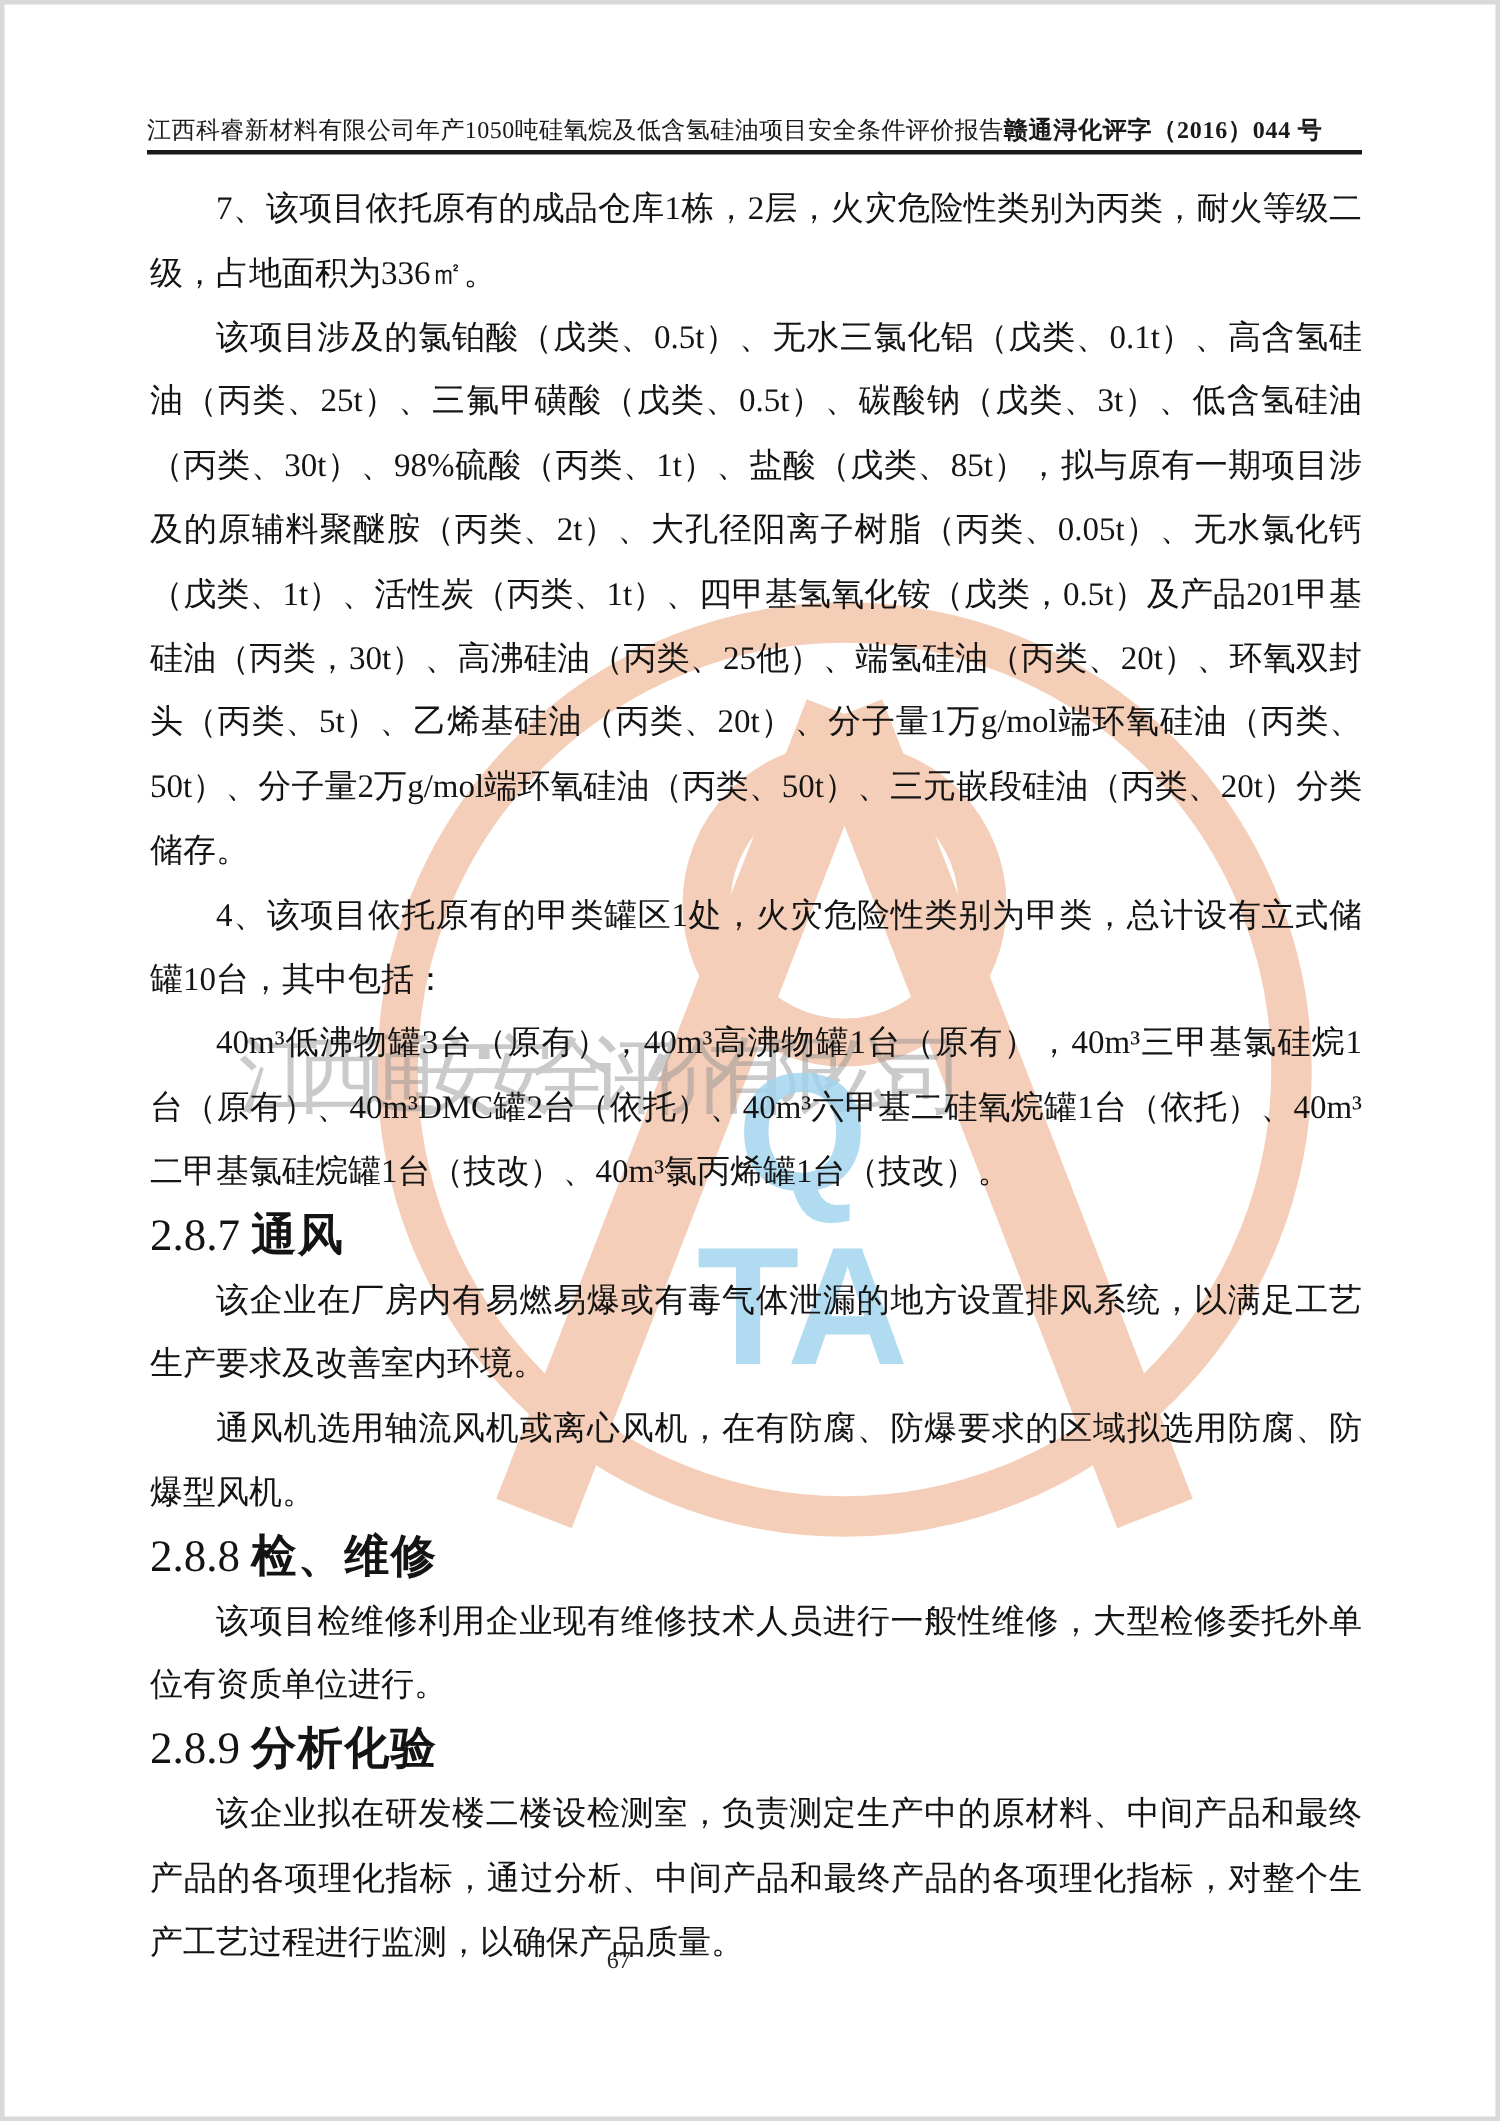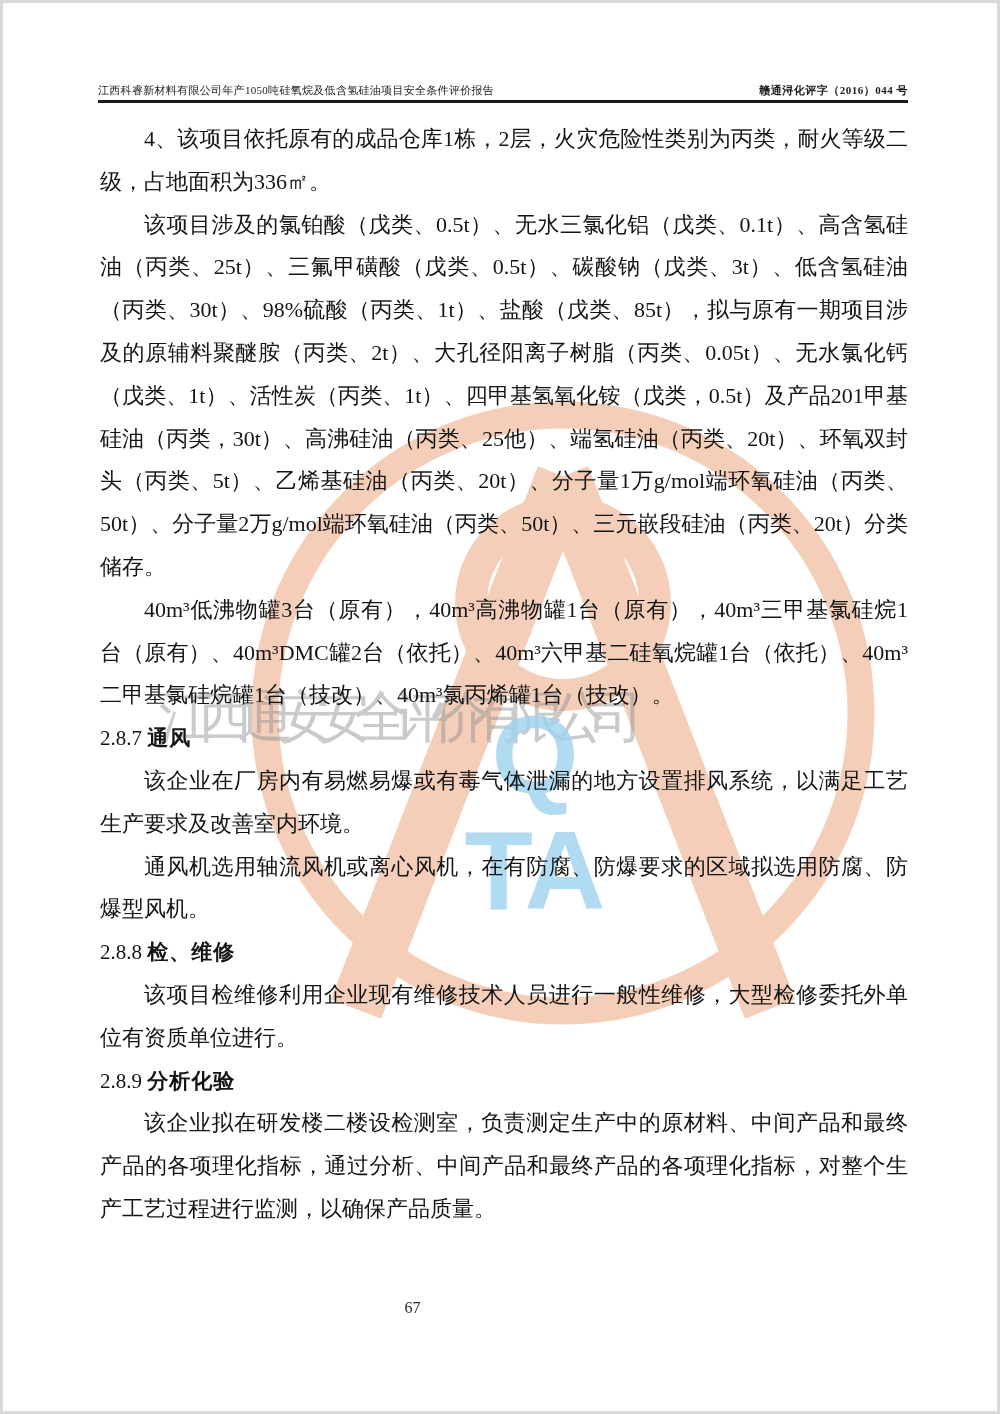--- a/index.html
+++ b/index.html
@@ -13,22 +13,22 @@
     position:absolute;left:3px;top:3px;
     width:994px;height:1408px;
     background:#ffffff;
     overflow:hidden;
   }
   
   .header{
     position:absolute;left:95px;top:76px;
     width:810px;height:24px;
     border-bottom:3px solid #1a1a1a;
-    display:flex;justify-content:space-between;align-items:flex-end;
-    font-size:11px;color:#1a1a1a;
+    display:flex;align-items:flex-end;
+    font-size:16px;color:#1a1a1a;
     padding-bottom:2px;box-sizing:border-box;
   }
   .header .hl{letter-spacing:.3px;}
   .header .hr{font-weight:bold;letter-spacing:.5px;}
   
   .wm-logo{position:absolute;left:225px;top:378px;z-index:1;}
   .wm-company{
     position:absolute;left:156px;top:668px;z-index:2;
     font-size:56px;line-height:92px;letter-spacing:-17px;
     font-family:"Liberation Sans","DejaVu Sans",sans-serif;
@@ -40,21 +40,21 @@
     font-weight:bold;font-size:112px;line-height:116px;
     text-align:center;opacity:.8;
   }
   
   .content{
     position:absolute;left:97px;top:115px;width:808px;z-index:3;
     font-size:22px;line-height:42.8px;color:#141414;
     text-align:justify;
   }
   .para{margin:0;text-indent:2em;}
-  .heading{margin:0;font-size:21px;}
+  .heading{margin:0;font-size:30px;}
   .heading .hnum{font-family:"Liberation Serif","DejaVu Serif",serif;}
   .heading .htitle{
     font-family:"Liberation Sans","DejaVu Sans",sans-serif;
     font-weight:bold;letter-spacing:1px;
   }
   
   .footer{
     position:absolute;left:0;top:1296px;width:819px;z-index:3;
     text-align:center;font-size:16px;color:#2a2a2a;
   }
@@ -78,22 +78,23 @@
   </svg>
 
   <div class="wm-company" style="color: rgb(140, 140, 140);">江西通安安全评价有限公司</div>
 
   <div class="wm-letters" style="color: rgb(158, 211, 238);">
     <div>Q</div>
     <div>TA</div>
   </div>
 
   <div class="content">
-    <p class="para">4、该项目依托原有的成品仓库1栋，2层，火灾危险性类别为丙类，耐火等级二级，占地面积为336㎡。</p>
+    <p class="para">7、该项目依托原有的成品仓库1栋，2层，火灾危险性类别为丙类，耐火等级二级，占地面积为336㎡。</p>
     <p class="para">该项目涉及的氯铂酸（戊类、0.5t）、无水三氯化铝（戊类、0.1t）、高含氢硅油（丙类、25t）、三氟甲磺酸（戊类、0.5t）、碳酸钠（戊类、3t）、低含氢硅油（丙类、30t）、98%硫酸（丙类、1t）、盐酸（戊类、85t），拟与原有一期项目涉及的原辅料聚醚胺（丙类、2t）、大孔径阳离子树脂（丙类、0.05t）、无水氯化钙（戊类、1t）、活性炭（丙类、1t）、四甲基氢氧化铵（戊类，0.5t）及产品201甲基硅油（丙类，30t）、高沸硅油（丙类、25他）、端氢硅油（丙类、20t）、环氧双封头（丙类、5t）、乙烯基硅油（丙类、20t）、分子量1万g/mol端环氧硅油（丙类、50t）、分子量2万g/mol端环氧硅油（丙类、50t）、三元嵌段硅油（丙类、20t）分类储存。</p>
+    <p class="para">4、该项目依托原有的甲类罐区1处，火灾危险性类别为甲类，总计设有立式储罐10台，其中包括：</p>
     <p class="para">40m³低沸物罐3台（原有），40m³高沸物罐1台（原有），40m³三甲基氯硅烷1台（原有）、40m³DMC罐2台（依托）、40m³六甲基二硅氧烷罐1台（依托）、40m³二甲基氯硅烷罐1台（技改）、40m³氯丙烯罐1台（技改）。</p>
 
     <p class="heading">
       <span class="hnum">2.8.7</span>
       <span class="htitle">通风</span>
     </p>
     <p class="para">该企业在厂房内有易燃易爆或有毒气体泄漏的地方设置排风系统，以满足工艺生产要求及改善室内环境。</p>
     <p class="para">通风机选用轴流风机或离心风机，在有防腐、防爆要求的区域拟选用防腐、防爆型风机。</p>
 
     <p class="heading">

